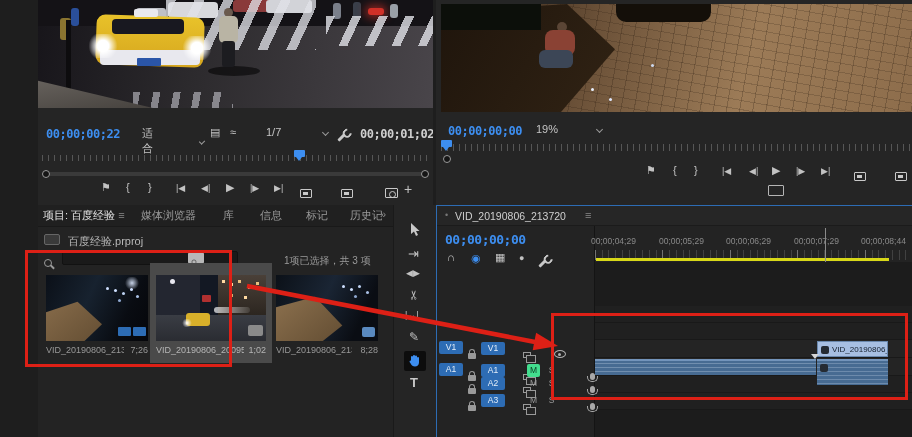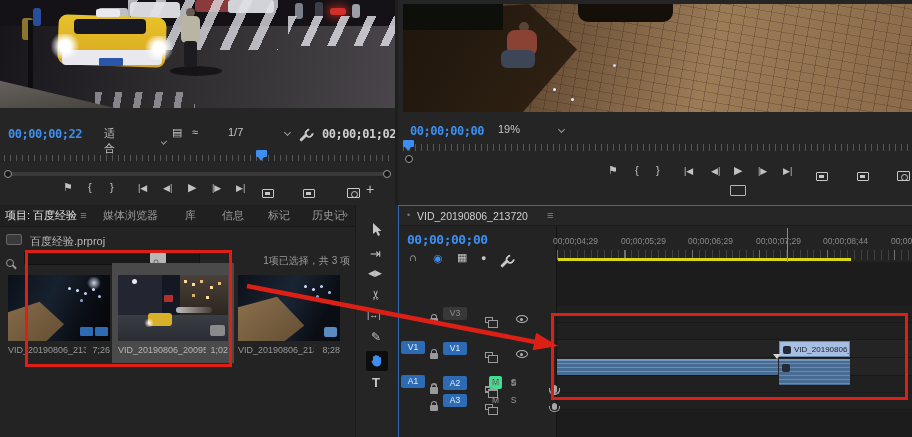--- a/index.html
+++ b/index.html
@@ -1,20 +1,20 @@
 <!DOCTYPE html>
 <html><head>
 <meta charset="utf-8">
 <style>
   * { margin:0; padding:0; box-sizing:border-box; }
   body { background:#111; font-family:"Liberation Sans", sans-serif; }
   .app { position:relative; width:912px; height:437px; overflow:hidden; background:#1e1e1e;
          font-family:"Liberation Sans", sans-serif; color:#c8c8c8; }
   .abs { position:absolute; }
-  .panel { position:absolute; background:#252525; overflow:hidden; }
+  .panel { position:absolute; background:#252525; overflow:hidden;margin-left:38px; }
   .tc { font-family:"DejaVu Sans Mono", monospace; font-weight:bold; font-size:12px; letter-spacing:-0.5px; }
   .tc-blue { color:#3d8ef0; }
   .tc-gray { color:#cfcfcf; }
   .dd { display:flex; align-items:center; justify-content:space-between; font-size:11px; color:#c4c4c4; }
   .chev { width:5px; height:5px; border-right:1px solid #999; border-bottom:1px solid #999; transform:rotate(45deg); margin-left:6px; }
   .gicon { color:#c2c2c2; font-size:11px; line-height:1; }
   .gicon.sm { font-size:9px; }
   
   .lockico { display:inline-block; width:8px; height:6px; background:#9a9a9a; border-radius:1px; position:relative; }
   .lockico::before { content:""; position:absolute; left:1px; top:-4px; width:4px; height:4px; border:1.5px solid #9a9a9a; border-bottom:none; border-radius:3px 3px 0 0; }
@@ -201,21 +201,21 @@
 
     <div class="abs" style="left:0;top:26px;width:355px;height:18px;">
       <span class="abs" style="left:6px;top:3px;width:16px;height:11px;border:1px solid #666;border-radius:2px;background:#3a3a3a;"></span>
       <span class="abs" style="left:30px;top:3px;font-size:11px;color:#b8b8b8;">百度经验.prproj</span>
     </div>
 
     <div class="abs" style="left:0;top:45px;width:355px;height:18px;">
       <span class="abs magico" style="left:6px;top:3px;"></span>
       <span class="abs" style="left:24px;top:1px;width:176px;height:14px;background:#1a1a1a;border:1px solid #121212;border-radius:2px;"></span>
       <span class="abs" style="left:150px;top:2px;width:16px;height:12px;background:#b8b8b8;border-radius:2px;"><span class="magico" style="transform:scale(.6);display:inline-block;margin:0 0 0 2px;border-color:#333;"></span></span>
-      <span class="abs" style="left:246px;top:4px;width:104px;font-size:10px;color:#9a9a9a;text-align:right;">1项已选择，共 3 项</span>
+      <span class="abs" style="left:246px;top:4px;width:104px;font-size:10px;color:#9a9a9a;text-align:left;">1项已选择，共 3 项</span>
     </div>
 
     <div class="abs" style="left:8px;top:62px;width:102px;height:94px;">
       <div class="thumb" style="left:0;top:8px;width:102px;height:66px;background:linear-gradient(115deg,#0b1018 0%,#17222f 40%,#090c12 75%,#05060a 100%);">
         <div class="abs" style="left:0;top:18px;width:70px;height:48px;background:linear-gradient(140deg,#8a6e4c,#5f4a30);clip-path:polygon(0 100%,0 40%,45% 18%,80% 65%,55% 100%);"></div>
         <div class="abs" style="left:60px;top:12px;width:3px;height:3px;background:#cfe0ff;border-radius:50%;box-shadow:8px 2px 0 #cfe0ff,16px 5px 0 #bcd0f0,24px 1px 0 #cfe0ff,30px 8px 0 #a9c0e4,12px 12px 0 #8fa8d0;"></div>
         <div class="abs" style="left:78px;top:2px;width:16px;height:12px;background:radial-gradient(circle,rgba(220,232,255,.9),rgba(220,232,255,0) 70%);"></div>
         <span class="abs" style="left:72px;top:52px;width:13px;height:9px;background:#2d6cb4;border-radius:1px;"></span>
         <span class="abs" style="left:87px;top:52px;width:13px;height:9px;background:#2d6cb4;border-radius:1px;"></span>
       </div>
@@ -299,34 +299,28 @@
     </div>
 
     <div class="abs" style="left:158px;top:56px;width:356px;height:176px;background:#1c1c1c;"></div>
     <div class="crow" style="left:158px;top:100px;width:356px;height:17px;"></div>
     <div class="crow" style="left:158px;top:117px;width:356px;height:17px;"></div>
     <div class="crow" style="left:158px;top:134px;width:356px;height:18px;background:#242424;"></div>
     <div class="crow" style="left:158px;top:152px;width:356px;height:18px;background:#242424;"></div>
     <div class="crow" style="left:158px;top:170px;width:356px;height:17px;"></div>
     <div class="crow" style="left:158px;top:187px;width:356px;height:17px;"></div>
 
-    <div class="trow" style="top:100px;">
-      <span class="abs lockico" style="left:31px;top:4px;"></span>
-      <span class="tname off">V3</span>
-      <span class="abs dboxico" style="left:74px;top:3px;"></span>
-      <span class="abs eyeico" style="left:92px;top:3px;"></span>
-    </div>
     <div class="trow" style="top:134px;height:18px;">
       <span class="patch">V1</span>
       <span class="abs lockico" style="left:31px;top:5px;"></span>
       <span class="tname on" style="top:2px;">V1</span>
       <span class="abs dboxico" style="left:74px;top:4px;"></span>
       <span class="abs eyeico" style="left:92px;top:4px;"></span>
     </div>
-    <div class="trow" style="top:168px;height:18px;">
+    <div class="trow" style="top:156px;height:18px;">
       <span class="patch">A1</span>
       <span class="abs lockico" style="left:31px;top:5px;"></span>
       <span class="tname on" style="top:2px;">A1</span>
       <span class="abs dboxico" style="left:74px;top:4px;"></span>
       <span class="ms green" style="left:90px;top:2px;">M</span>
       <span class="ms" style="left:108px;top:2px;">S</span>
       <span class="abs micico" style="left:128px;top:4px;"></span>
     </div>
     <div class="trow" style="top:170px;">
       <span class="abs lockico" style="left:31px;top:4px;"></span>

